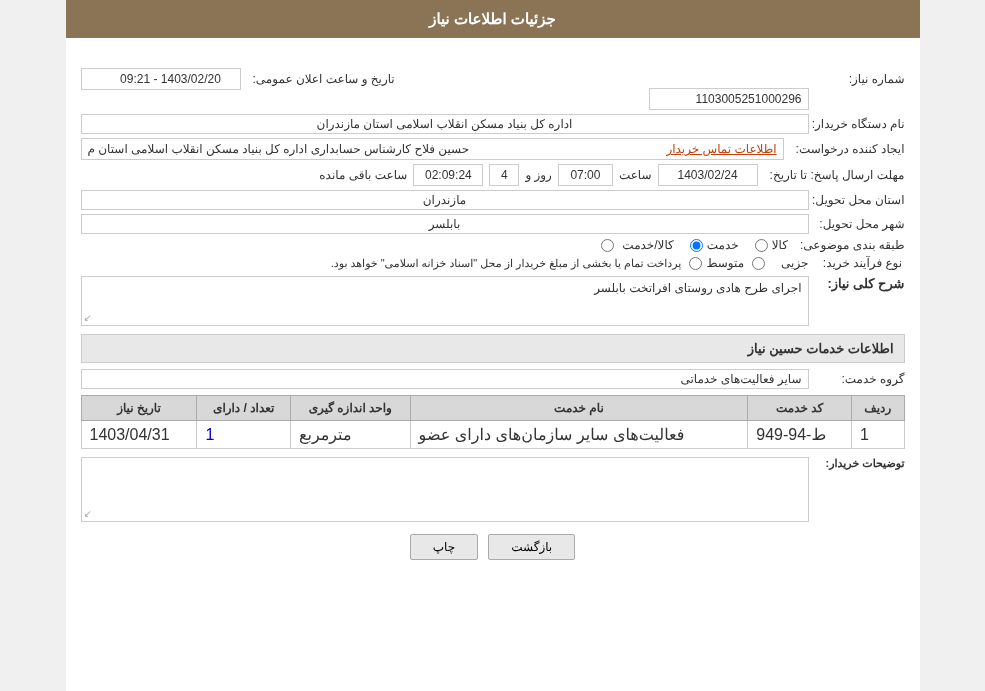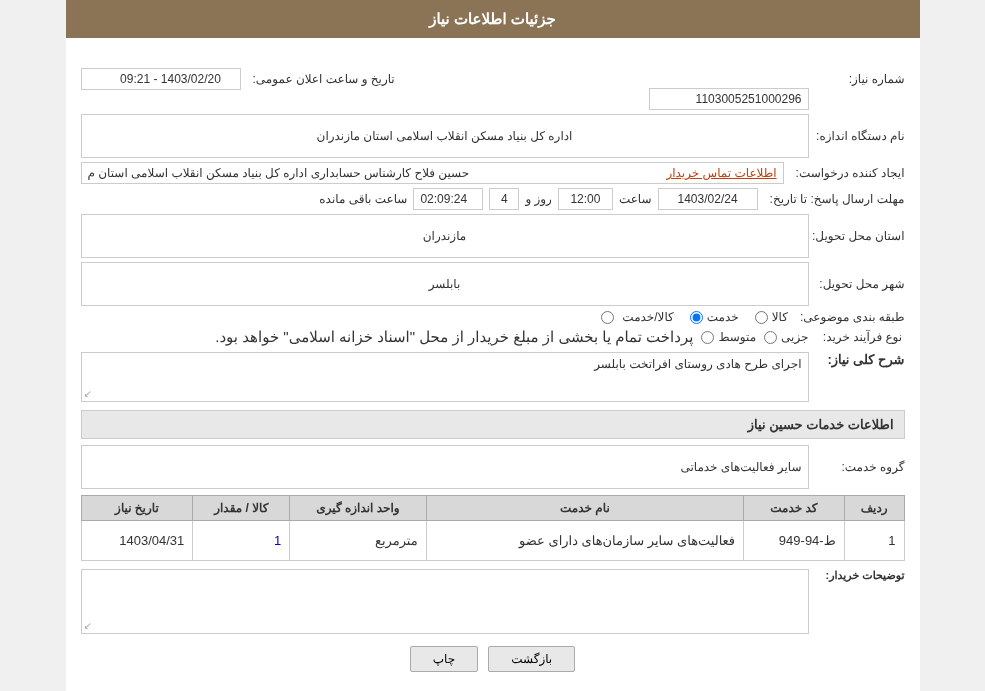--- a/index.html
+++ b/index.html
@@ -31,21 +31,21 @@
       border: 1px solid #ccc;
       background: #fff;
       padding: 3px 6px;
       display: inline-block;
       min-width: 80px;
       text-align: right;
     }
     .value-box-wide {
       border: 1px solid #ccc;
       background: #fff;
-      padding: 14px 6px;
+      padding: 2px 6px;
       display: block;
       width: 100%;
       text-align: right;
     }
     .section-header {
       background: #e8e8e8;
       border: 1px solid #ccc;
       padding: 6px 10px;
       font-size: 13px;
       font-weight: bold;
@@ -65,23 +65,23 @@
     .services-table th {
       background: #d8d8d8;
       border: 1px solid #aaa;
       padding: 5px 8px;
       text-align: center;
       font-size: 12px;
       font-weight: bold;
     }
     .services-table td {
       border: 1px solid #ccc;
-      padding: 12px 8px;
-      text-align: right;
-      font-size: 13px;
+      padding: 4px 8px;
+      text-align: left;
+      font-size: 16px;
     }
     .services-table td.blue-text {
       color: #0000cc;
     }
     .buttons-row {
       display: flex;
       justify-content: center;
       gap: 10px;
       margin-top: 12px;
       padding-bottom: 15px;
@@ -119,41 +119,41 @@
 
     <div style="display:flex; align-items:center; margin-bottom:4px; gap:6px;">
       <span class="info-label" style="white-space:nowrap; min-width:90px; text-align:right;">شماره نیاز:</span>
       <div class="value-box" style="min-width:160px;margin-top:40px;">1103005251000296</div>
       <span style="flex:1;"></span>
       <span class="info-label" style="white-space:nowrap; text-align:right;">تاریخ و ساعت اعلان عمومی:</span>
       <div class="value-box" style="min-width:160px; text-align:center;padding-left:26px;">1403/02/20 - 09:21</div>
     </div>
 
     <div style="display:flex; align-items:center; margin-bottom:4px; gap:6px;">
-      <span class="info-label" style="white-space:nowrap; min-width:90px; text-align:right;">نام دستگاه اندازه:</span>
+      <span class="info-label" style="white-space:nowrap; min-width:90px; text-align:right;">نام دستگاه خریدار:</span>
       <div class="value-box-wide" style="text-align:center;">اداره کل بنیاد مسکن انقلاب اسلامی استان مازندران</div>
     </div>
 
     <div style="display:flex; align-items:center; margin-bottom:4px; gap:6px;">
       <span class="info-label" style="white-space:nowrap; min-width:90px; text-align:right;">ایجاد کننده درخواست:</span>
       <div style="flex:1; border:1px solid #ccc; background:#fff; padding:3px 6px; text-align:right; display:flex; align-items:center; justify-content:space-between;">
         <span class="link-blue">اطلاعات تماس خریدار</span>
         <span>حسین فلاح کارشناس حسابداری اداره کل بنیاد مسکن انقلاب اسلامی استان م</span>
       </div>
     </div>
 
     <div style="display:flex; align-items:center; margin-bottom:4px; gap:6px;">
       <span class="info-label" style="white-space:nowrap; min-width:90px; text-align:right;">مهلت ارسال پاسخ: تا تاریخ:</span>
       <div style="flex:1; display:flex; align-items:center; gap:6px; direction:rtl;">
         <div class="value-box" style="min-width:100px; text-align:center;">1403/02/24</div>
         <span style="white-space:nowrap;">ساعت</span>
-        <div class="value-box" style="min-width:55px; text-align:center;">12:00</div>
+        <div class="value-box" style="min-width:55px; text-align:center;">07:00</div>
         <span style="white-space:nowrap;">روز و</span>
         <div class="value-box" style="min-width:30px; text-align:center;">4</div>
-        <div class="value-box" style="min-width:70px; text-align:left;">02:09:24</div>
+        <div class="value-box" style="min-width:70px; text-align:center;">02:09:24</div>
         <span style="white-space:nowrap;">ساعت باقی مانده</span>
       </div>
     </div>
 
     <div style="display:flex; align-items:center; margin-bottom:4px; gap:6px;">
       <span class="info-label" style="white-space:nowrap; min-width:90px; text-align:right;">استان محل تحویل:</span>
       <div class="value-box-wide" style="text-align:center;">مازندران</div>
     </div>
 
     <div style="display:flex; align-items:center; margin-bottom:4px; gap:6px;">
@@ -175,29 +175,29 @@
         <label style="display:flex; align-items:center; gap:8px;">
           <span>کالا/خدمت</span>
           <input type="radio" name="category" style="">
         </label>
       </div>
     </div>
 
     <div style="display:flex; align-items:center; margin-bottom:4px; gap:6px;">
       <span class="info-label" style="white-space:nowrap; min-width:90px; text-align:center;">نوع فرآیند خرید:</span>
       <div style="display:flex; flex:1; align-items:center; direction:rtl; gap:8px; flex-wrap:wrap;">
-        <label style="display:flex; align-items:center; gap:4px;">
+        <label style="display:flex; align-items:center; gap:16px;">
           <span>جزیی</span>
           <input type="radio" name="purchase_type" style="">
         </label>
         <label style="display:flex; align-items:center; gap:4px;">
           <span>متوسط</span>
           <input type="radio" name="purchase_type" style="">
         </label>
-        <span style="color:#333; font-size:15px;margin-left:33px;">پرداخت تمام یا بخشی از مبلغ خریدار از محل "اسناد خزانه اسلامی" خواهد بود.</span>
+        <span style="color:#333; font-size:11px;margin-left:33px;">پرداخت تمام یا بخشی از مبلغ خریدار از محل "اسناد خزانه اسلامی" خواهد بود.</span>
       </div>
     </div>
 
     <div style="display:flex; align-items:flex-start; margin-bottom:6px; gap:6px; margin-top:6px;">
       <span class="info-label" style="white-space:nowrap; min-width:90px; text-align:right; font-weight:bold; font-size:13px;">شرح کلی نیاز:</span>
       <div style="flex:1; border:1px solid #ccc; background:#fff; min-height:50px; padding:4px 6px; text-align:right; position:relative;">
         <span>اجرای طرح هادی روستای افراتخت بابلسر</span>
         <span style="position:absolute; bottom:2px; left:2px; font-size:10px; color:#aaa;">↙</span>
       </div>
     </div>
@@ -209,21 +209,21 @@
       <div class="value-box-wide" style="text-align:right;">سایر فعالیت‌های خدماتی</div>
     </div>
 
     <table class="services-table">
       <thead>
         <tr>
           <th>ردیف</th>
           <th>کد خدمت</th>
           <th>نام خدمت</th>
           <th>واحد اندازه گیری</th>
-          <th>کالا / مقدار</th>
+          <th>تعداد / دارای</th>
           <th>تاریخ نیاز</th>
         </tr>
       </thead>
       <tbody id="services-tbody">
       <tr>
       <td>1</td>
       <td>ط-94-949</td>
       <td>فعالیت‌های سایر سازمان‌های دارای عضو</td>
       <td>مترمربع</td>
       <td class="blue-text">1</td>

